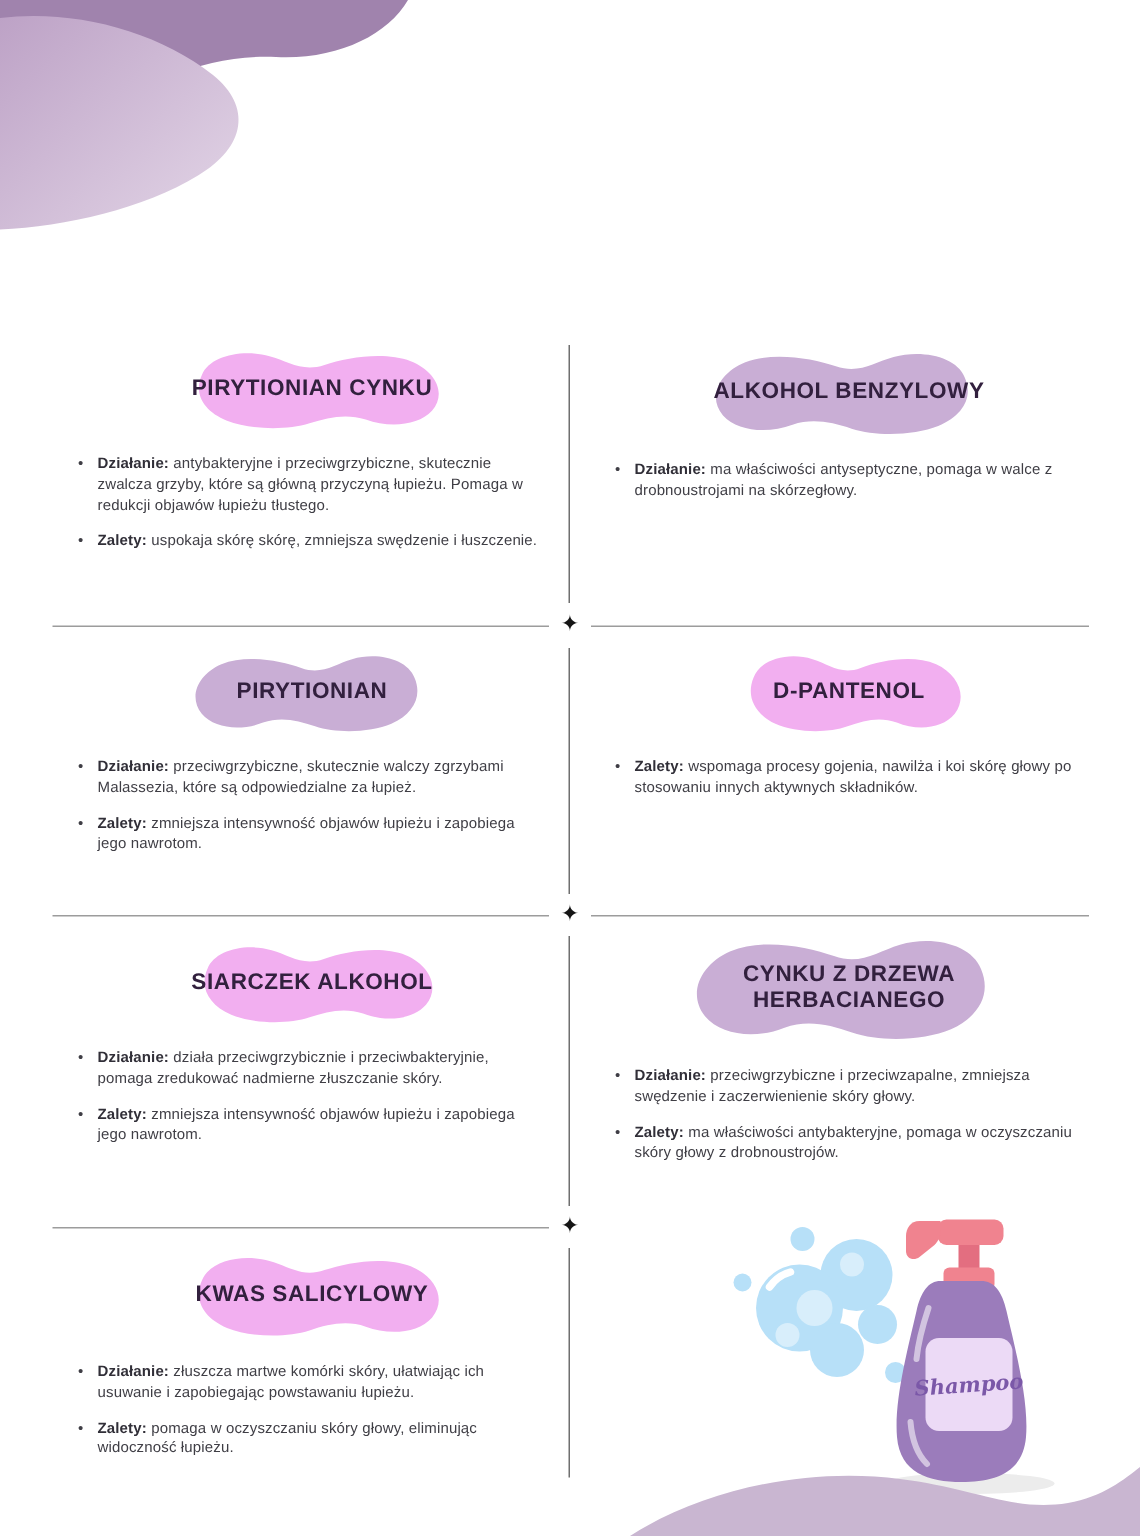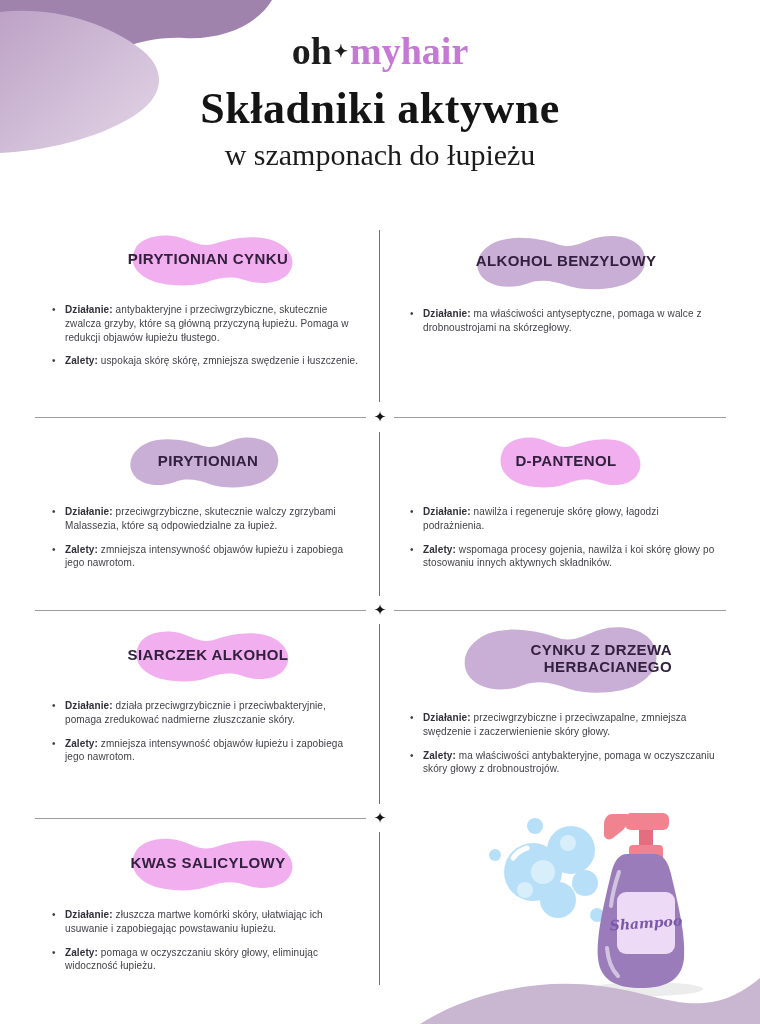--- a/index.html
+++ b/index.html
@@ -20,21 +20,21 @@
   .vline{position:absolute;left:379px;width:1px;background:#6f6f6f;}
   .hline{position:absolute;height:1px;background:#9c9c9c;}
   .diamond{position:absolute;font-size:15px;color:#151515;transform:translate(-50%,-54%);line-height:1;}
   
   .cell{position:absolute;width:312px;}
   .blob{position:relative;display:flex;align-items:center;justify-content:center;margin:0 auto 15px;}
   .blob svg{position:absolute;inset:0;width:100%;height:100%;}
   .blob-pink path{fill:var(--pink-blob,#f2aff0);}
   .blob-mauve path{fill:var(--mauve-blob,#c9aed5);}
   .blob-label{
-    position:relative;z-index:1;text-align:right;
+    position:relative;z-index:1;text-align:center;
     font-weight:700;font-size:15px;letter-spacing:0.4px;line-height:1.15;
     color:var(--heading-text,#32203e);padding:0 14px;
   }
   .items{list-style:none;margin:0;padding:0;}
   .items li{position:relative;padding-left:13px;margin-bottom:10px;font-size:10px;line-height:1.38;letter-spacing:0.1px;}
   .items li::before{content:"•";position:absolute;left:0;top:0;color:var(--body-text,#3f3e45);}
   .items strong{font-weight:700;color:#312f38;}
   
   .corner-tl{position:absolute;top:0;left:0;}
   .wave-bottom{position:absolute;left:0;bottom:0;}
@@ -64,27 +64,20 @@
     <defs>
       <linearGradient id="cornerLight" x1="0" y1="0" x2="1" y2="1">
         <stop offset="0" style="stop-color:var(--corner-light-a,#bda2c6)"></stop>
         <stop offset="1" style="stop-color:var(--corner-light-b,#e3d6e7)"></stop>
       </linearGradient>
     </defs>
     <path class="corner-dark-path" d="M0,0 L272,0 C258,24 224,40 184,38 C140,36 96,54 64,82 C44,99 18,104 0,98 Z"></path>
     <path fill="url(#cornerLight)" d="M0,12 C48,6 104,20 142,50 C168,71 164,98 132,117 C96,139 44,151 0,153 Z"></path>
   </svg>
 
-  <div class="header">
-    <div class="logo">
-      <span>oh</span><span class="logo-diamond">✦</span><span class="accent">myhair</span>
-    </div>
-    <h1 class="title">Składniki aktywne</h1>
-    <h2 class="subtitle">w szamponach do łupieżu</h2>
-  </div>
 
   <div class="vline" style="top:230px;height:172px;"></div>
   <div class="vline" style="top:432px;height:164px;"></div>
   <div class="vline" style="top:624px;height:180px;"></div>
   <div class="vline" style="top:832px;height:153px;"></div>
 
   <div class="hline" style="top:417px;left:35px;width:331px;"></div>
   <div class="hline" style="top:417px;left:394px;width:332px;"></div>
   <div class="hline" style="top:610px;left:35px;width:331px;"></div>
   <div class="hline" style="top:610px;left:394px;width:332px;"></div>
@@ -133,21 +126,20 @@
   </section>
 
   <section class="cell" style="left:410px;top:432px;">
     <div class="blob blob-pink" style="width:175px;height:58px;">
       <svg viewBox="0 0 240 70" preserveAspectRatio="none">
           <path d="M32,24 C38,9 64,3 86,9 C101,13 112,22 130,16 C148,10 178,5 199,13 C219,21 228,39 216,53 C205,65 182,67 163,60 C148,55 133,58 118,63 C99,69 70,68 52,61 C33,53 25,39 32,24 Z"></path>
         </svg>
       <span class="blob-label">D-PANTENOL</span>
     </div>
     <ul class="items">
-      <li><strong>Działanie:</strong> <span>nawilża i regeneruje skórę głowy, łagodzi podrażnienia.</span></li>
       <li><strong>Zalety:</strong> <span>wspomaga procesy gojenia, nawilża i koi skórę głowy po stosowaniu innych aktywnych składników.</span></li>
     </ul>
   </section>
 
   <section class="cell" style="left:52px;top:626px;">
     <div class="blob blob-pink" style="width:190px;height:58px;">
       <svg viewBox="0 0 240 70" preserveAspectRatio="none">
           <path d="M32,24 C38,9 64,3 86,9 C101,13 112,22 130,16 C148,10 178,5 199,13 C219,21 228,39 216,53 C205,65 182,67 163,60 C148,55 133,58 118,63 C99,69 70,68 52,61 C33,53 25,39 32,24 Z"></path>
         </svg>
       <span class="blob-label">SIARCZEK ALKOHOL</span>

